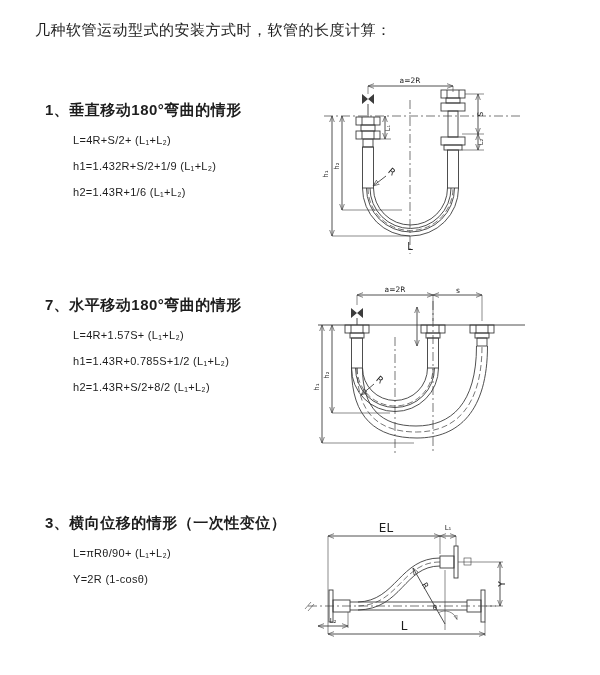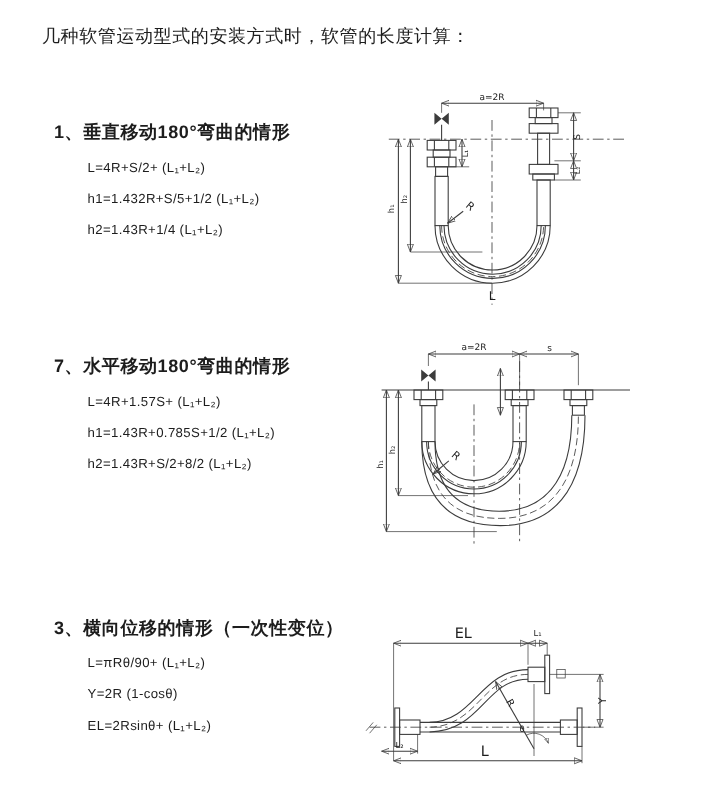--- a/index.html
+++ b/index.html
@@ -25,36 +25,35 @@
   svg text{fill:#1d1d1d;stroke:none;font-family:"DejaVu Sans",sans-serif;}
 </style>
 </head>
 <body>
 
 <div class="page-title">几种软管运动型式的安装方式时，软管的长度计算：</div>
 
 <div class="sec" style="top:101px;">
   <div class="sec-heading">1、垂直移动180°弯曲的情形</div>
   <div class="formula">L=4R+S/2+ (L₁+L₂)</div>
-  <div class="formula">h1=1.432R+S/5+1/2 (L₁+L₂)</div>
-  <div class="formula">h2=1.43R+1/4 (L₁+L₂)</div>
+  <div class="formula">h1=1.432R+S/2+1/9 (L₁+L₂)</div>
+  <div class="formula">h2=1.43R+1/6 (L₁+L₂)</div>
 </div>
 
 <div class="sec" style="top:296px;">
   <div class="sec-heading">7、水平移动180°弯曲的情形</div>
   <div class="formula">L=4R+1.57S+ (L₁+L₂)</div>
   <div class="formula">h1=1.43R+0.785S+1/2 (L₁+L₂)</div>
   <div class="formula">h2=1.43R+S/2+8/2 (L₁+L₂)</div>
 </div>
 
 <div class="sec" style="top:514px;">
   <div class="sec-heading">3、横向位移的情形（一次性变位）</div>
   <div class="formula">L=πRθ/90+ (L₁+L₂)</div>
   <div class="formula">Y=2R (1-cosθ)</div>
-  <div class="formula">EL=2Rsinθ+ (L₁+L₂)</div>
 </div>
 
 <div class="diag" style="left:310px;top:70px;">
 <svg width="290" height="192" viewBox="0 0 290 192">
   <defs>
     <pattern id="br1" patternUnits="userSpaceOnUse" width="3.5" height="3.5">
       <path d="M0,3.5 L3.5,0 M0,0 L3.5,3.5" stroke="#6a6a6a" stroke-width="0.5"></path>
     </pattern>
     <marker id="ah1" viewBox="0 0 10 10" refX="9" refY="5" markerWidth="8" markerHeight="8" orient="auto-start-reverse">
       <path d="M0,1.5 L9,5 L0,8.5 z" fill="#3c3c3c" stroke="none"></path>

